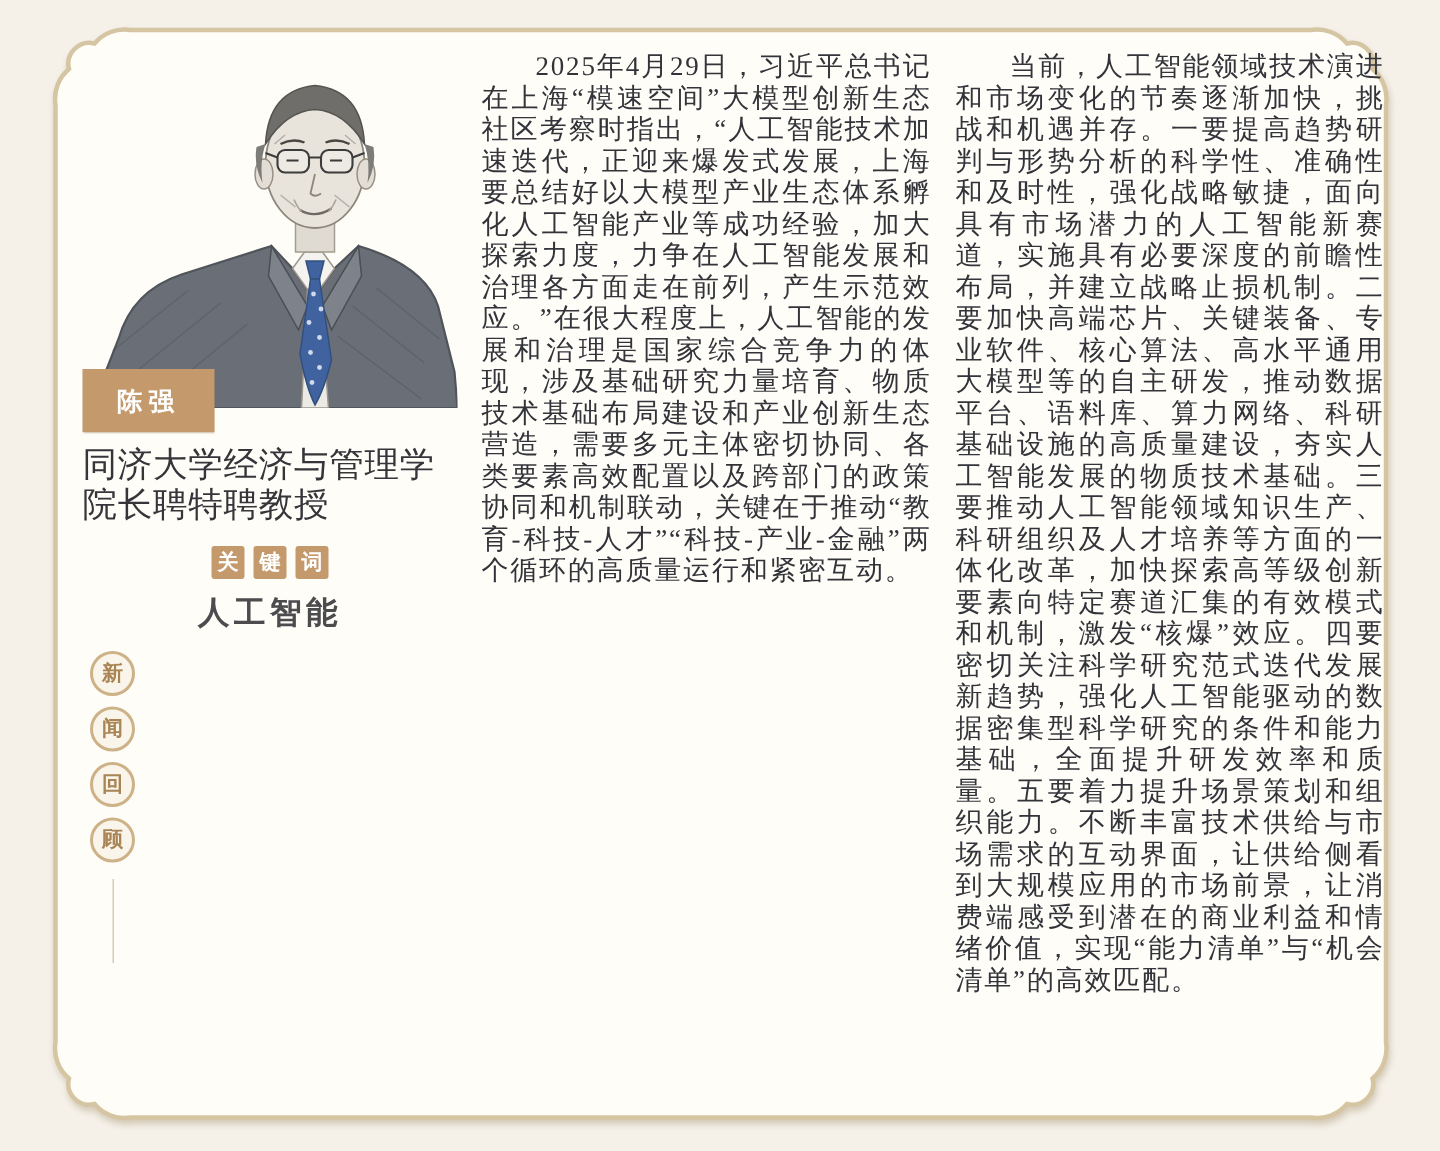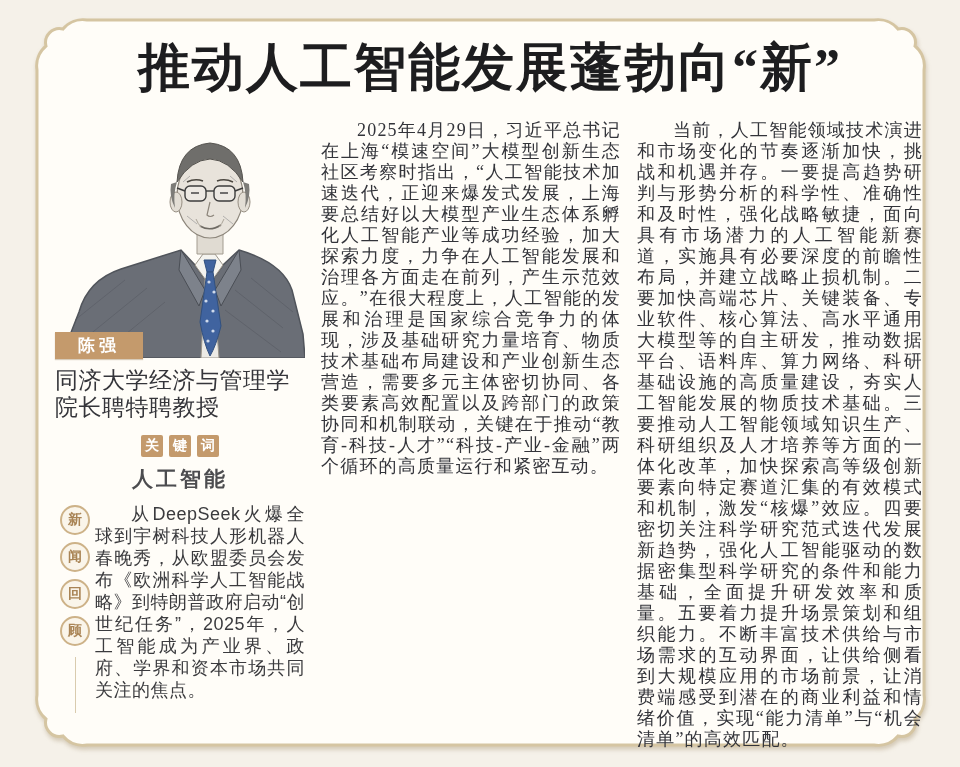--- a/index.html
+++ b/index.html
@@ -18,21 +18,21 @@
   }
   .columns{display:flex;gap:16px;align-items:flex-start;}
   .col-left{width:250px;flex:0 0 250px;}
   .col-mid{width:300px;flex:0 0 300px;}
   .col-right{width:286px;flex:0 0 286px;}
 
   
   .portrait{width:250px;height:238px;position:relative;}
   .portrait svg{display:block;}
   .name-badge{
-    position:relative;z-index:2;margin-top:-26px;width:88px;height:27px;
+    position:relative;z-index:2;margin-top:-26px;width:88px;height:42px;
     background:#c49a6c;color:#fff;font-size:17px;font-weight:700;letter-spacing:4px;
     display:flex;align-items:center;justify-content:center;
     box-shadow:0 1px 1px rgba(140,110,70,.35);
   }
   .affiliation{
     margin-top:8px;font-size:23px;line-height:27px;color:#35353a;letter-spacing:.5px;
   }
   .kw-label{display:flex;justify-content:center;gap:6px;margin:14px 0 8px 0;}
   .kw-box{
     width:22px;height:22px;background:#c49a6c;color:#fff;border-radius:2px;
@@ -82,21 +82,20 @@
     A 14 14 0 0 1 898 736
     A 26 26 0 0 1 874 745
     L 87 745
     A 26 26 0 0 1 63 736
     A 14 14 0 0 1 46 719
     A 26 26 0 0 1 37 695
     Z"></path>
 </svg>
 
 <div class="content">
-  <h1 class="title">推动人工智能发展蓬勃向“新”</h1>
 
   <div class="columns">
 
     <div class="col-left">
 
       <div class="portrait">
         <svg width="250" height="238" viewBox="0 0 250 238">
 
           <path d="M6 238 L24 192 Q33 160 66 149 L126 130 L140 145 L150 159
                    L158 159 L168 145 L184 130 Q228 143 237 170 L248 214 L250 238 Z" fill="#6a6e76" stroke="#50545b" stroke-width="1.5"></path>
@@ -180,21 +179,20 @@
       <div class="kw-value">人工智能</div>
 
       <div class="intro-wrap">
         <div class="review-col">
           <div class="review-circle">新</div>
           <div class="review-circle">闻</div>
           <div class="review-circle">回</div>
           <div class="review-circle">顾</div>
           <div class="review-line"></div>
         </div>
-        <p class="intro-text">从DeepSeek火爆全球到宇树科技人形机器人春晚秀，从欧盟委员会发布《欧洲科学人工智能战略》到特朗普政府启动“创世纪任务”，2025年，人工智能成为产业界、政府、学界和资本市场共同关注的焦点。</p>
       </div>
     </div>
 
     <div class="col-mid article-col">
       <p>2025年4月29日，习近平总书记在上海“模速空间”大模型创新生态社区考察时指出，“人工智能技术加速迭代，正迎来爆发式发展，上海要总结好以大模型产业生态体系孵化人工智能产业等成功经验，加大探索力度，力争在人工智能发展和治理各方面走在前列，产生示范效应。”在很大程度上，人工智能的发展和治理是国家综合竞争力的体现，涉及基础研究力量培育、物质技术基础布局建设和产业创新生态营造，需要多元主体密切协同、各类要素高效配置以及跨部门的政策协同和机制联动，关键在于推动“教育-科技-人才”“科技-产业-金融”两个循环的高质量运行和紧密互动。</p>
     </div>
 
     <div class="col-right article-col">
       <p>当前，人工智能领域技术演进和市场变化的节奏逐渐加快，挑战和机遇并存。一要提高趋势研判与形势分析的科学性、准确性和及时性，强化战略敏捷，面向具有市场潜力的人工智能新赛道，实施具有必要深度的前瞻性布局，并建立战略止损机制。二要加快高端芯片、关键装备、专业软件、核心算法、高水平通用大模型等的自主研发，推动数据平台、语料库、算力网络、科研基础设施的高质量建设，夯实人工智能发展的物质技术基础。三要推动人工智能领域知识生产、科研组织及人才培养等方面的一体化改革，加快探索高等级创新要素向特定赛道汇集的有效模式和机制，激发“核爆”效应。四要密切关注科学研究范式迭代发展新趋势，强化人工智能驱动的数据密集型科学研究的条件和能力基础，全面提升研发效率和质量。五要着力提升场景策划和组织能力。不断丰富技术供给与市场需求的互动界面，让供给侧看到大规模应用的市场前景，让消费端感受到潜在的商业利益和情绪价值，实现“能力清单”与“机会清单”的高效匹配。</p>
     </div>

